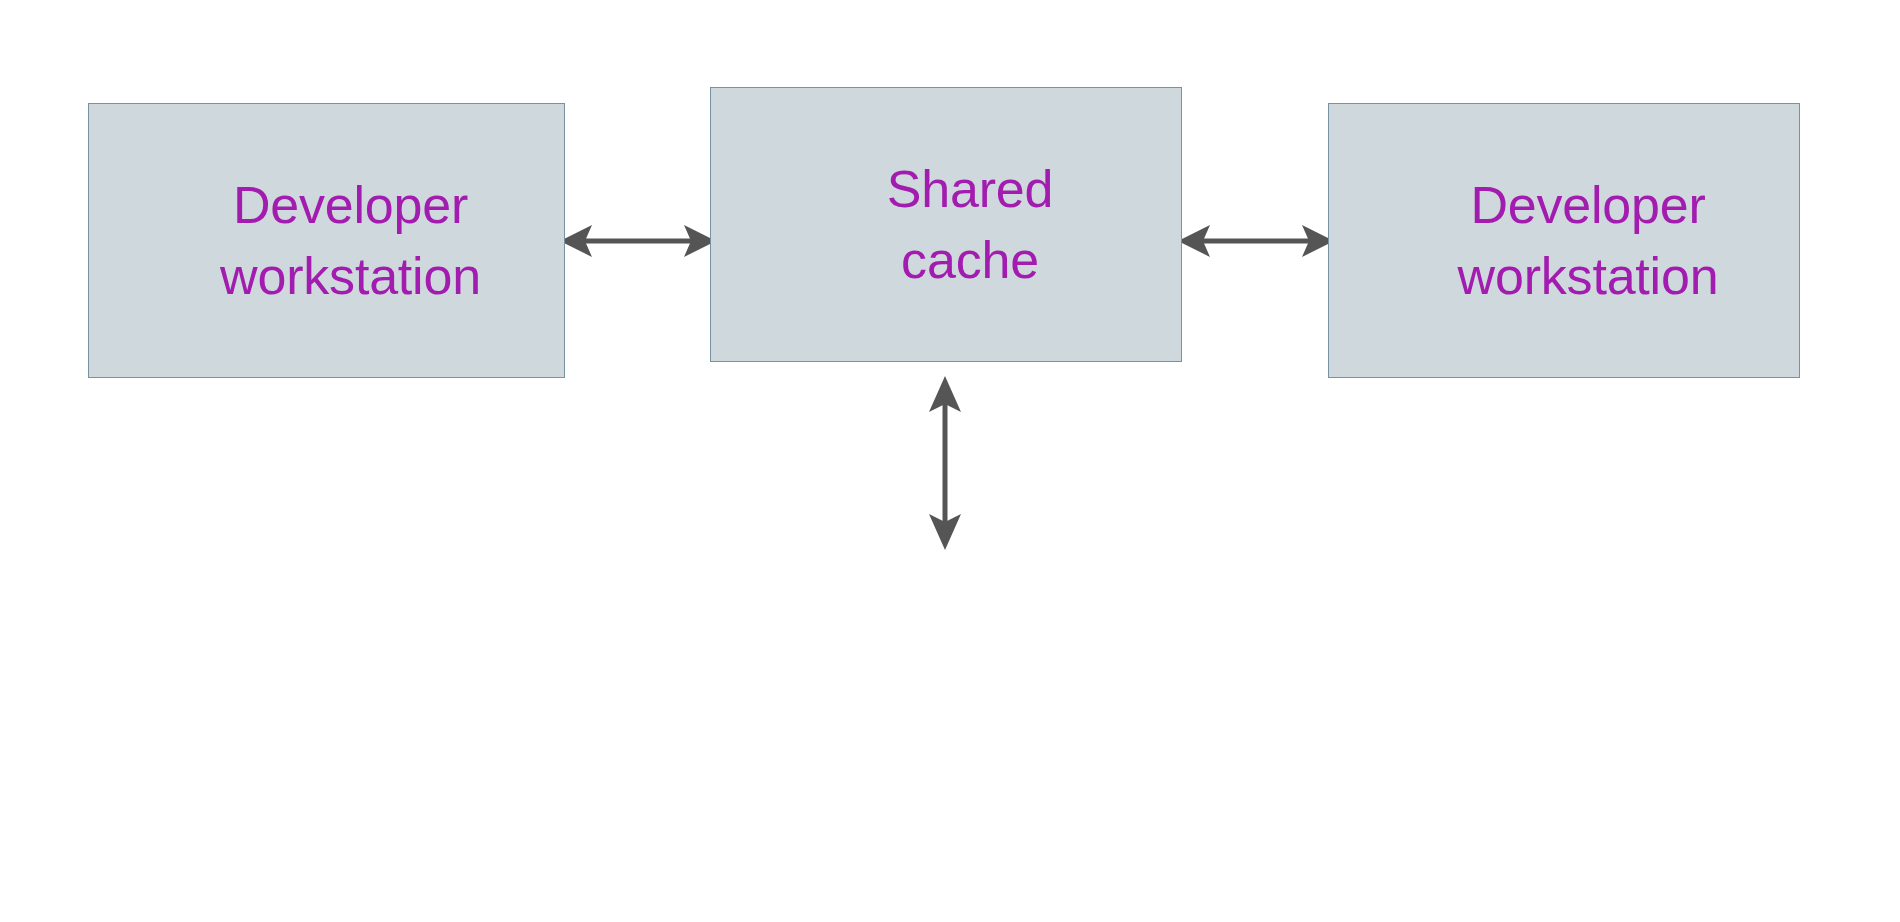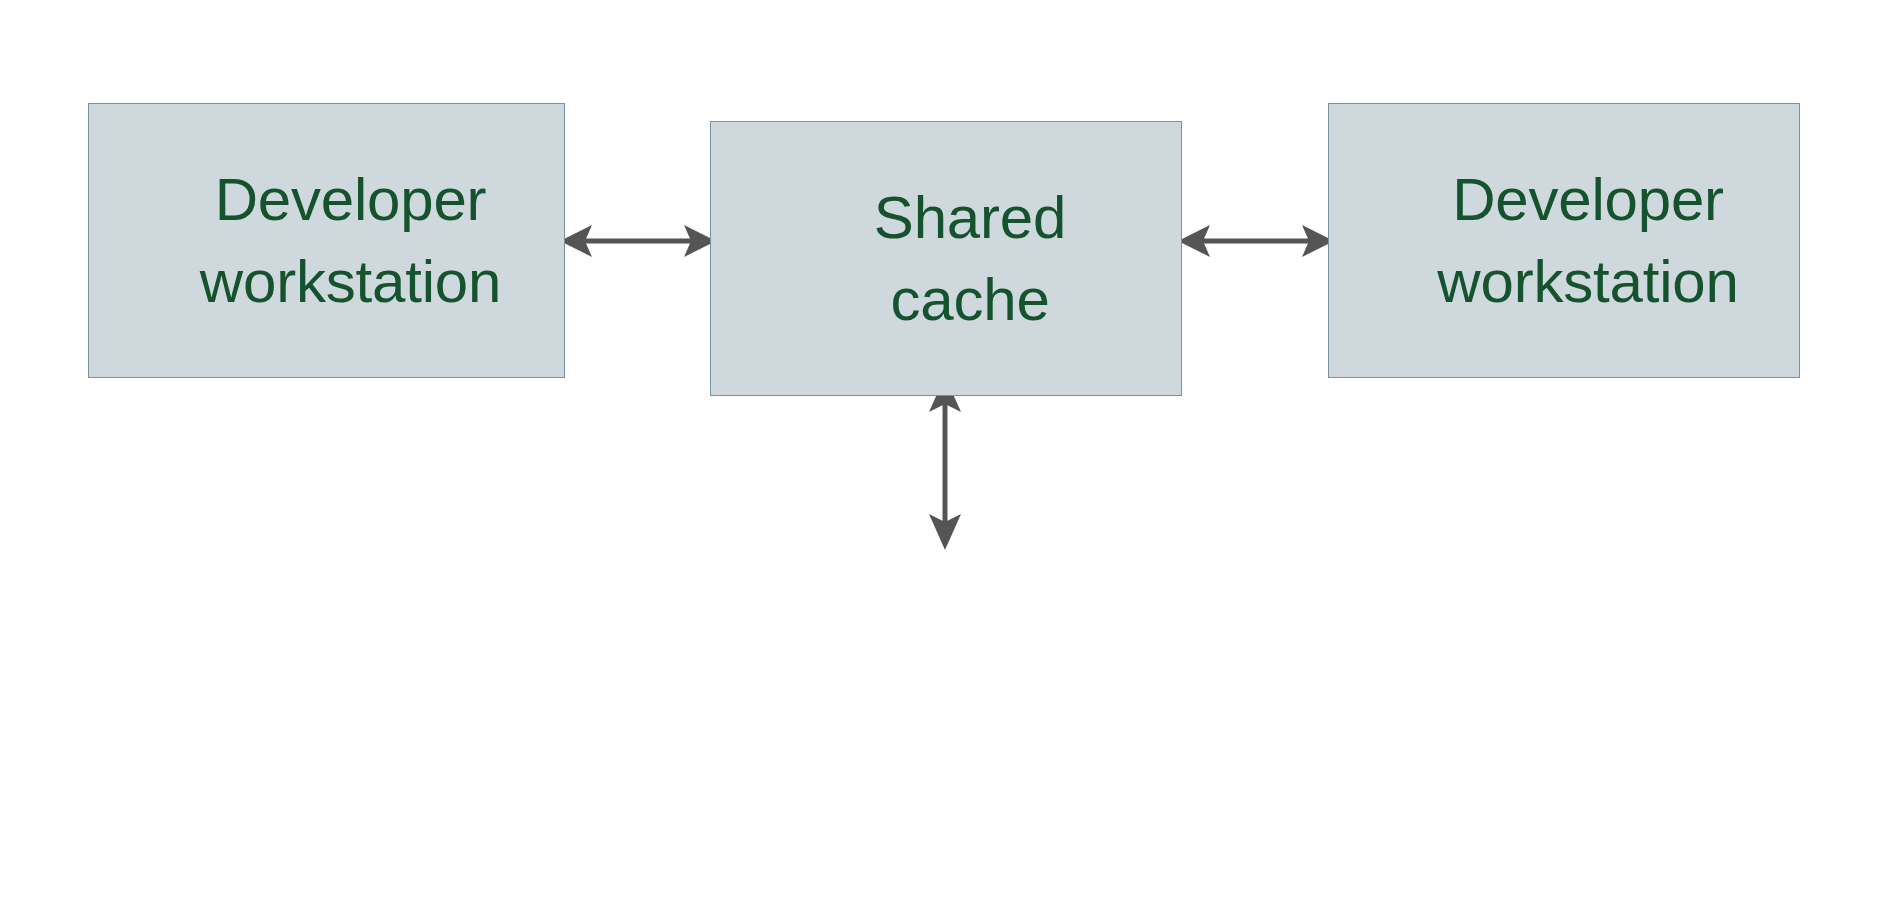--- a/index.html
+++ b/index.html
@@ -24,33 +24,33 @@
     background: #CFD8DC;
     border: 1.6px solid #79929F;
     display: flex;
     align-items: center;
     justify-content: center;
     text-align: center;
     z-index: 2;
   }
   .node-label {
     font-family: "Liberation Sans", sans-serif;
-    font-size: 60px;
+    font-size: 52px;
     line-height: 1.36;
-    color: #14532d;
+    color: #a21caf;
     font-weight: 400;
     letter-spacing: -0.2px;
     white-space: pre-line;
     padding: 0 6px;
     margin-left: 48px;
   }
 
   
   #node-dev-left   { left: 88px;   top: 103px; width: 477px; height: 275px; }
-  #node-shared     { left: 710px;  top: 121px; width: 472px; height: 275px; }
+  #node-shared     { left: 710px;  top: 87px; width: 472px; height: 275px; }
   #node-dev-right  { left: 1328px; top: 103px; width: 472px; height: 275px; }
   #node-ci         { left: 710px;  top: 548px; width: 472px; height: 272px; }
 
   .connector {
     position: absolute;
     z-index: 1;
     overflow: visible;
   }
   #conn-left-shared   { left: 558px;  top: 212px; width: 160px; height: 58px; }
   #conn-shared-right  { left: 1176px; top: 212px; width: 160px; height: 58px; }

